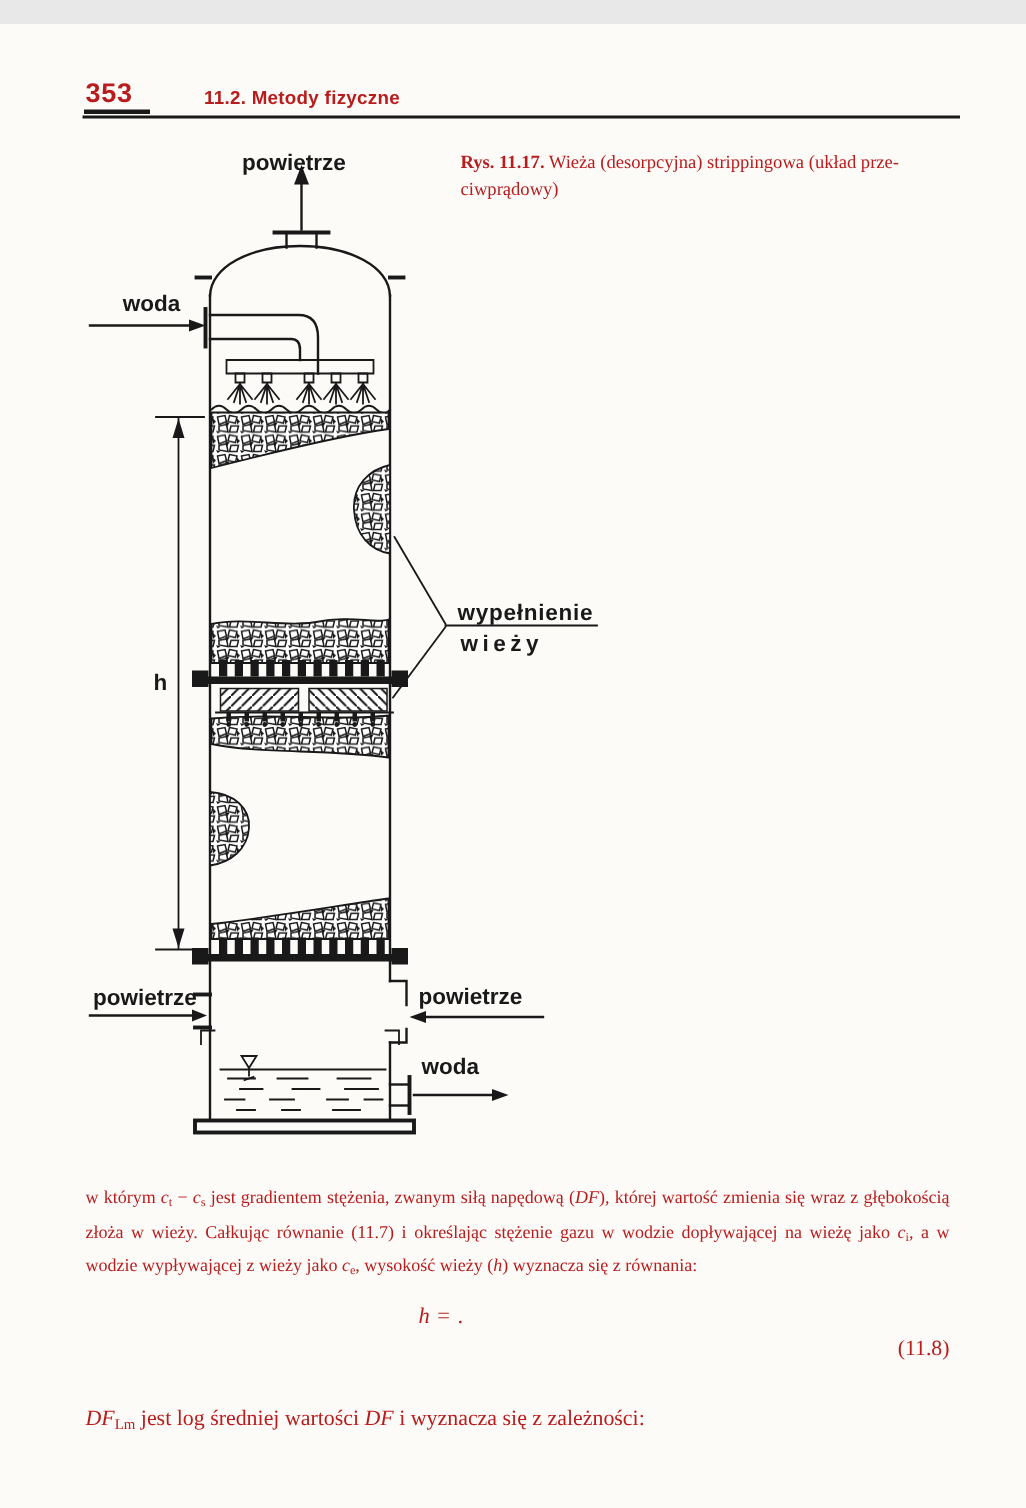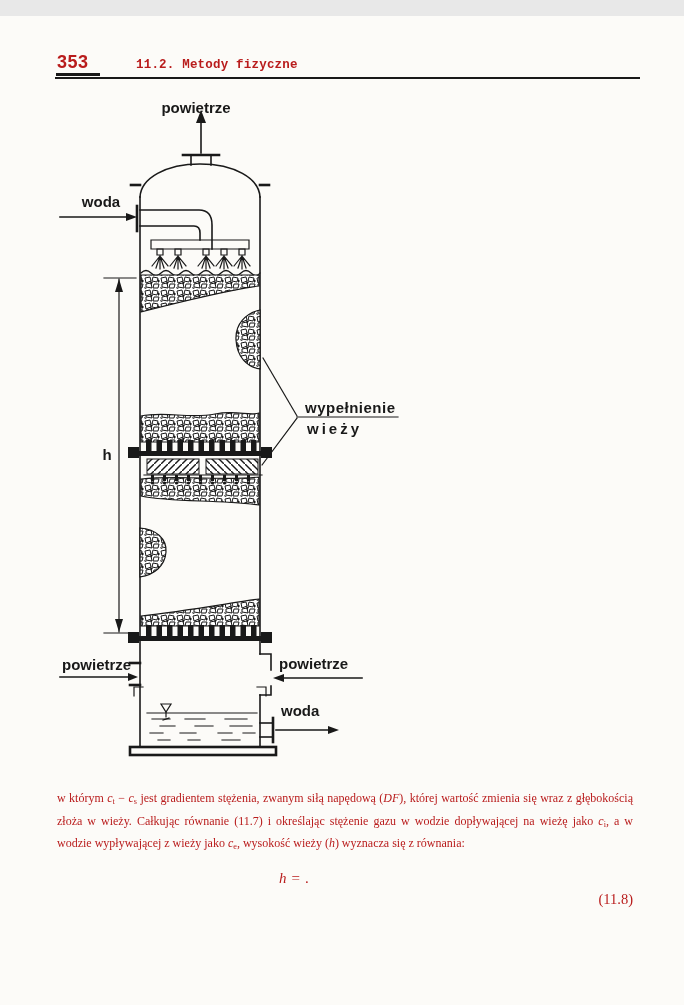--- a/index.html
+++ b/index.html
@@ -4,21 +4,21 @@
 <style>
   html,body{margin:0;padding:0;background:#e8e8e8;}
   .page{
     position:relative;width:684px;height:1005px;margin:16px auto;
     background:#fcfbf8;color:#b91c1c;overflow:hidden;
     font-family:"Liberation Serif",serif;
   }
   
   .hdr-num{position:absolute;left:57px;top:36px;font-family:"Liberation Sans",sans-serif;
     font-weight:bold;font-size:18px;letter-spacing:.5px;}
-  .hdr-sec{position:absolute;left:136px;top:42px;font-family:Liberation Mono, monospace;
+  .hdr-sec{position:absolute;left:136px;top:42px;font-family:Liberation Sans, sans-serif;
     font-weight:bold;font-size:12.5px;letter-spacing:.2px;}
   .hdr-rule-a{position:absolute;left:56px;top:57px;width:44px;height:3px;background:#191919;}
   .hdr-rule-b{position:absolute;left:55px;top:61px;width:585px;height:2px;background:#191919;}
   
   .caption{position:absolute;left:307px;top:84px;width:336px;font-size:12.4px;line-height:17.5px;}
   .caption b{font-weight:bold;}
   
   .fig{position:absolute;left:0;top:70px;width:420px;height:700px;}
   .ln{stroke:#191919;stroke-width:1.6;fill:none;stroke-linecap:square;}
   .thin{stroke-width:1.2;}
@@ -47,20 +47,24 @@
 </head>
 <body>
 
 <div class="page">
 
   <div class="hdr-num">353</div>
   <div class="hdr-sec">11.2. Metody fizyczne</div>
   <div class="hdr-rule-a"></div>
   <div class="hdr-rule-b"></div>
 
+  <div class="caption">
+    <b>Rys. 11.17.</b><span> Wieża (desorpcyjna) strippingowa (układ prze-</span><br>
+    <span>ciwprądowy)</span>
+  </div>
 
   <svg class="fig" viewBox="0 70 420 700">
     <defs>
       <pattern id="rubble" width="16" height="13" patternUnits="userSpaceOnUse">
         <rect width="16" height="13" fill="#fff"></rect>
         <g stroke="#191919" stroke-width="1" fill="none">
           <polygon points="1,2 6,1 7,5 2,7"></polygon>
           <polygon points="9,1 14,2 13,6 8,5"></polygon>
           <polygon points="2,8 7,7 8,12 2,11"></polygon>
           <polygon points="10,8 15,8 14,12 9,12"></polygon>
@@ -244,16 +248,17 @@
 
   <div class="equation">
     <div class="eq-main">
       <i>h</i>
       <span>=</span>
       <span>.</span>
     </div>
     <span class="eq-tag">(11.8)</span>
   </div>
 
+  <p class="para2"><i>DF</i><sub>Lm</sub><span> jest log średniej wartości </span><i>DF</i><span> i wyznacza się z zależności:</span></p>
 
   <div class="footer">23 — Oczyszczanie wody</div>
 
 </div>
 
 </body></html>

